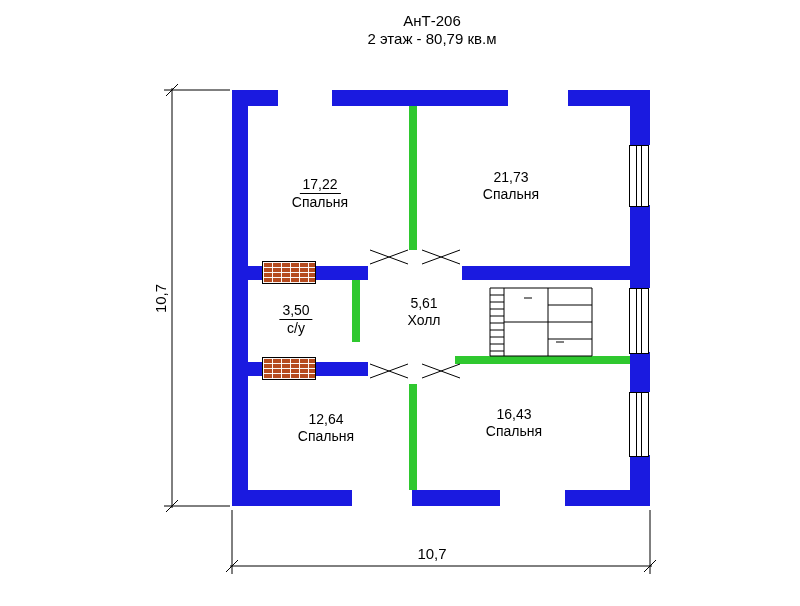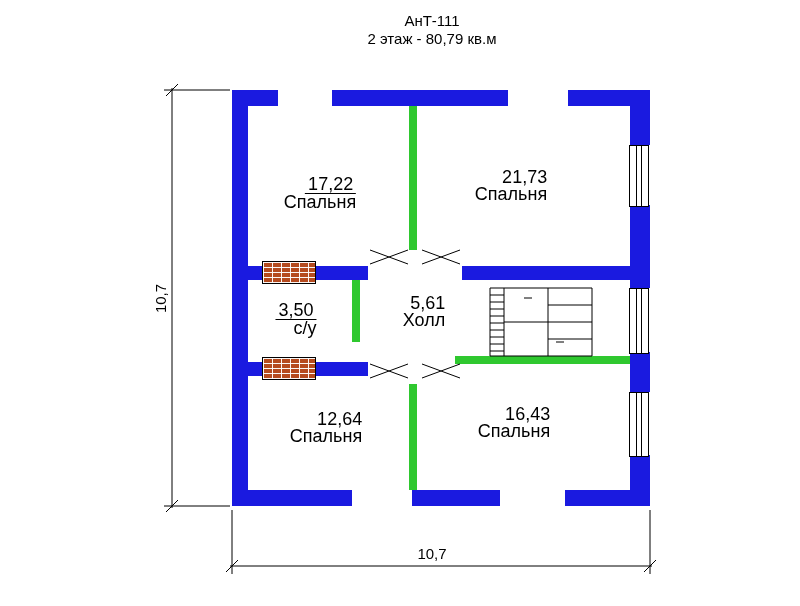--- a/index.html
+++ b/index.html
@@ -9,36 +9,36 @@
   .partition{position:absolute;background:var(--partition,#2fc82f);}
   .brick{position:absolute;border:1px solid #000;
          background:
            repeating-linear-gradient(0deg, rgba(255,255,255,.95) 0 1px, transparent 1px 5px),
            repeating-linear-gradient(90deg, rgba(255,255,255,.95) 0 1px, transparent 1px 9px),
            var(--brick,#b54a1e);}
   .window-v{position:absolute;background:#fff;border:1px solid #000;}
   .window-v .glz{position:absolute;top:0;bottom:0;width:1px;background:#000;}
   .title{position:absolute;left:232px;top:12px;width:400px;text-align:center;
          font-size:15px;line-height:18px;}
-  .room-label{position:absolute;transform:translateX(-50%);text-align:right;
-              font-size:18px;line-height:17px;white-space:nowrap;}
+  .room-label{position:absolute;transform:translateX(-50%);text-align:center;
+              font-size:14px;line-height:17px;white-space:nowrap;}
   .room-label .num{display:inline-block;}
   .room-label .num.u{border-bottom:1px solid #000;padding:0 3px;}
   .dim-label{position:absolute;font-size:15px;text-align:center;width:60px;}
   .dim-label.vert{transform:rotate(-90deg);}
   svg.linework{position:absolute;left:0;top:0;pointer-events:none;}
   svg.linework line, svg.linework rect{stroke:#000;stroke-width:1;fill:none;}
 </style>
 </head>
 <body>
 
 <div class="canvas">
 
   <div class="title">
-    <div>АнТ-111</div>
+    <div>АнТ-206</div>
     <div>2 этаж - 80,79 кв.м</div>
   </div>
 
   <div class="wall" style="left:232px;top:90px;width:16px;height:416px;"></div>
   <div class="wall" style="left:232px;top:90px;width:46px;height:16px;"></div>
   <div class="wall" style="left:332px;top:90px;width:176px;height:16px;"></div>
   <div class="wall" style="left:568px;top:90px;width:82px;height:16px;"></div>
   <div class="wall" style="left:630px;top:90px;width:20px;height:55px;"></div>
   <div class="wall" style="left:630px;top:205px;width:20px;height:83px;"></div>
   <div class="wall" style="left:630px;top:352px;width:20px;height:40px;"></div>

